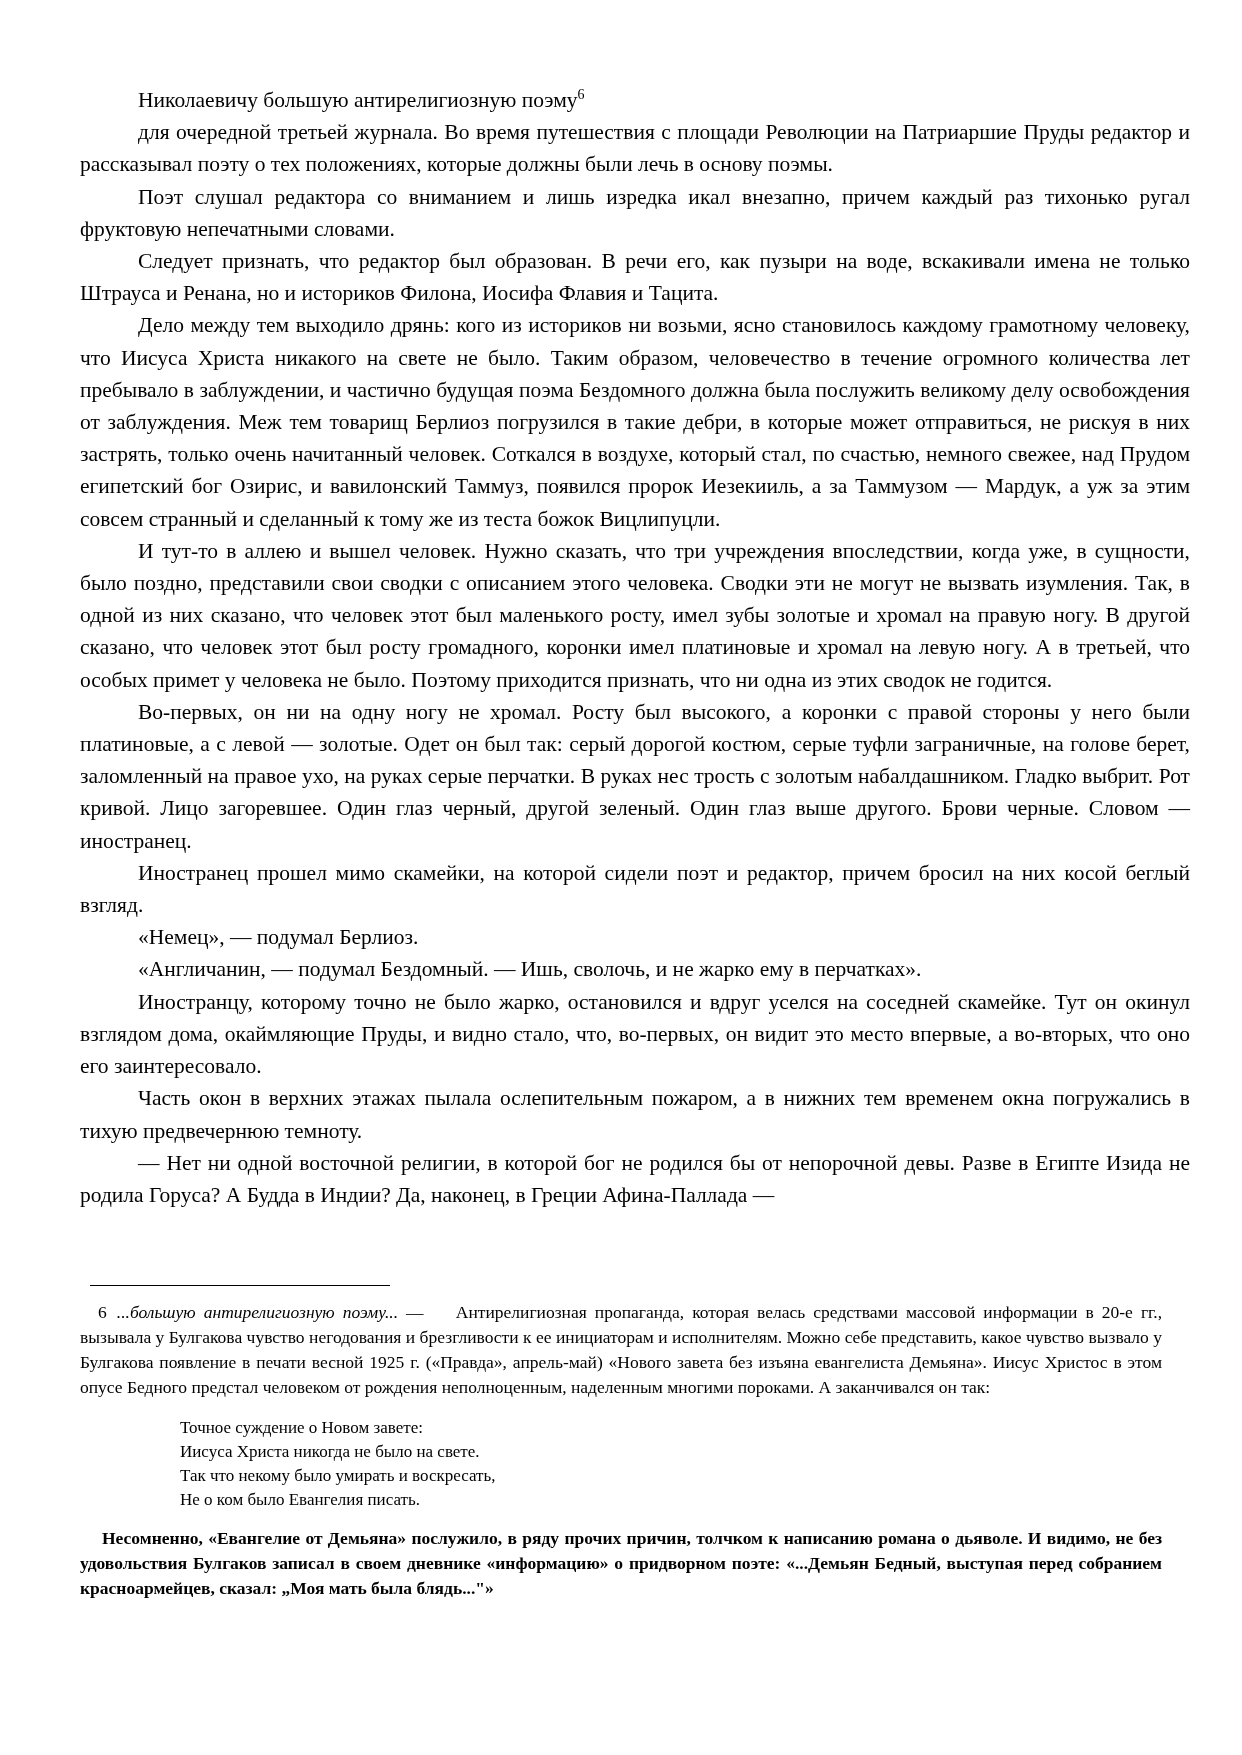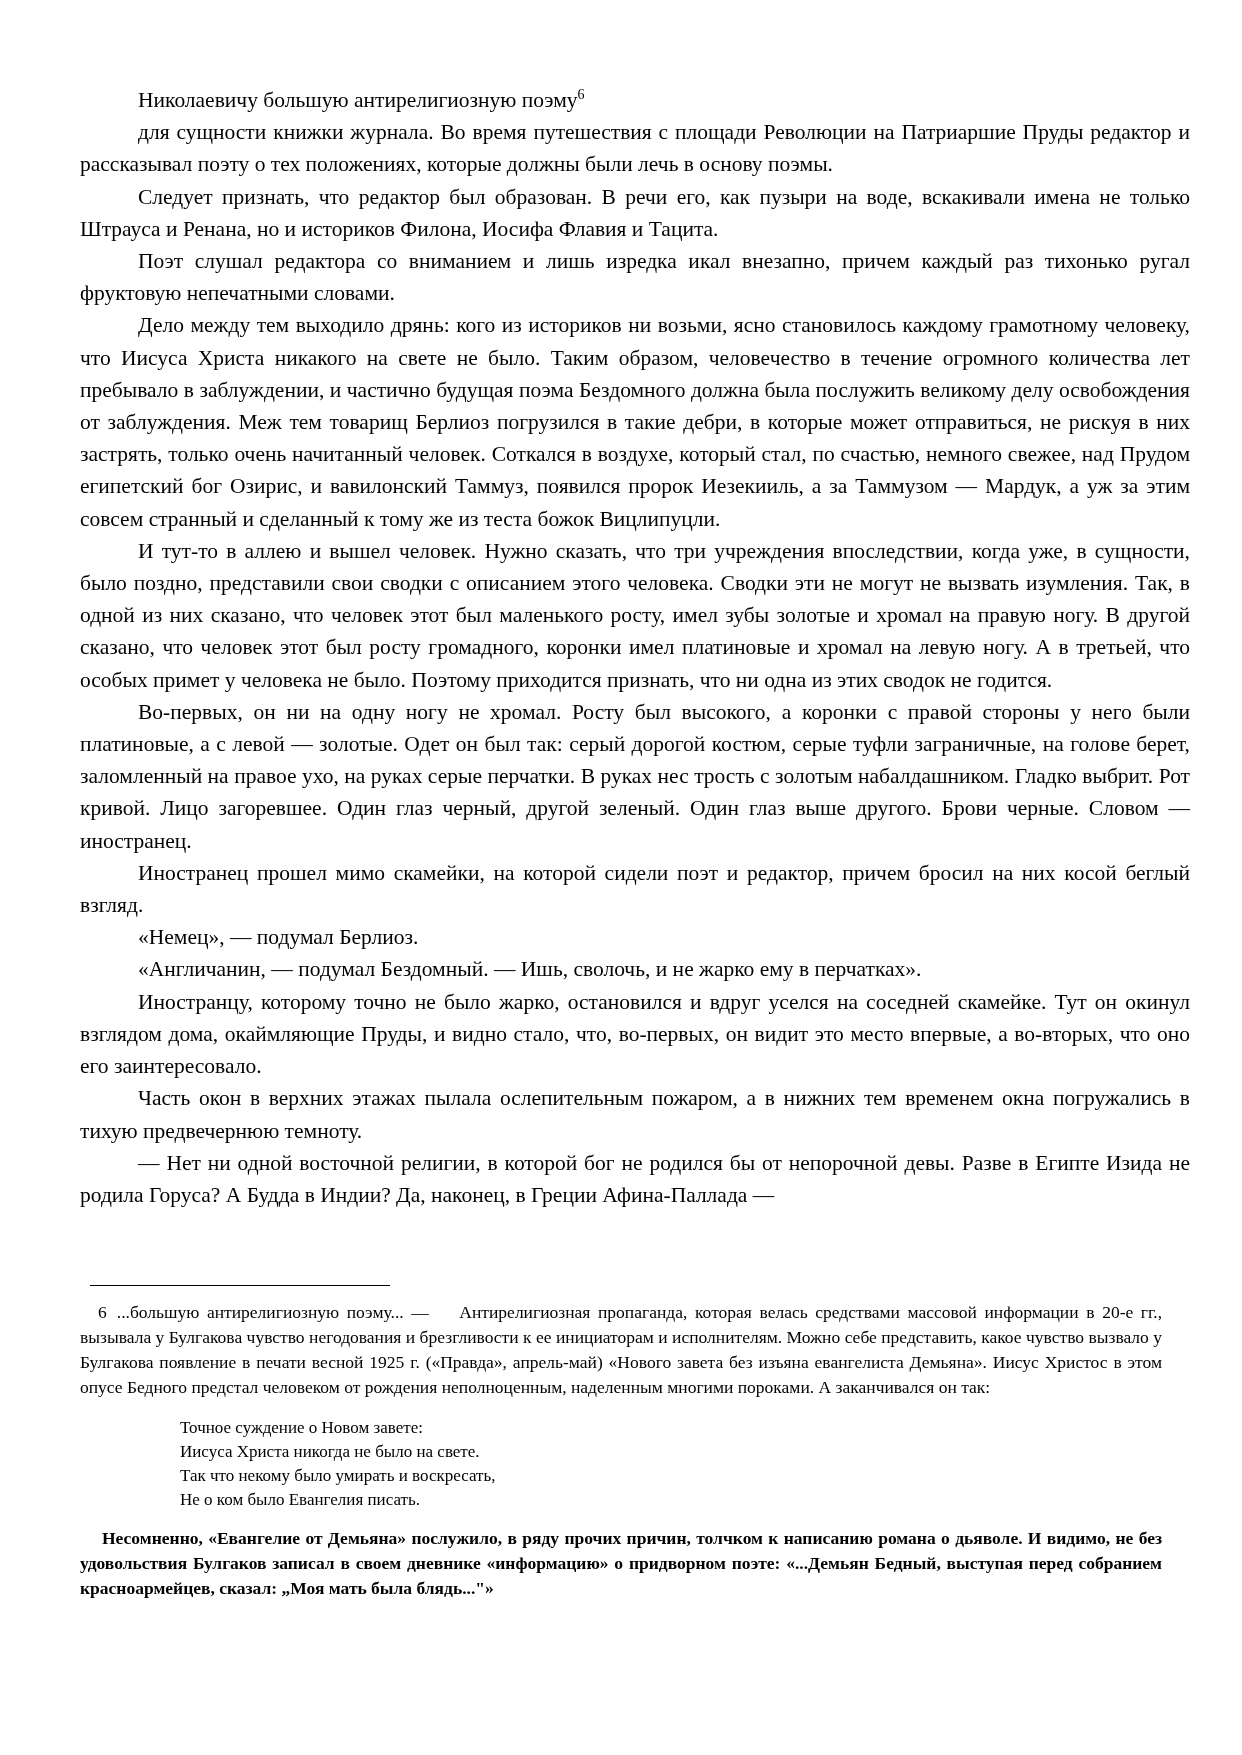--- a/index.html
+++ b/index.html
@@ -65,20 +65,21 @@
   }
   .footnote-text .fn-first {
     text-indent: 0;
   }
   .fn-marker {
     font-size: 17.5px;
     padding-left: 18px;
     padding-right: 10px;
   }
   .fn-italic {
+    font-style: italic;
   }
   .verse {
     margin: 16px 0 14px 0;
     padding-left: 100px;
     font-size: 17px;
     line-height: 24px;
     text-align: left;
     font-family: Liberation Serif, serif;
   }
   .verse div {
@@ -97,23 +98,23 @@
 </style>
 </head>
 <body>
 
 <div class="page">
 
   <div class="body-text">
 
     <p class="first-line"><span>Николаевичу большую антирелигиозную поэму</span><sup>6</sup></p>
 
-    <p>для сущности книжки журнала. Во время путешествия с площади Революции на Патриаршие Пруды редактор и рассказывал поэту о тех положениях, которые должны были лечь в основу поэмы.</p>
+    <p>для очередной третьей журнала. Во время путешествия с площади Революции на Патриаршие Пруды редактор и рассказывал поэту о тех положениях, которые должны были лечь в основу поэмы.</p>
+    <p>Поэт слушал редактора со вниманием и лишь изредка икал внезапно, причем каждый раз тихонько ругал фруктовую непечатными словами.</p>
     <p>Следует признать, что редактор был образован. В речи его, как пузыри на воде, вскакивали имена не только Штрауса и Ренана, но и историков Филона, Иосифа Флавия и Тацита.</p>
-    <p>Поэт слушал редактора со вниманием и лишь изредка икал внезапно, причем каждый раз тихонько ругал фруктовую непечатными словами.</p>
     <p>Дело между тем выходило дрянь: кого из историков ни возьми, ясно становилось каждому грамотному человеку, что Иисуса Христа никакого на свете не было. Таким образом, человечество в течение огромного количества лет пребывало в заблуждении, и частично будущая поэма Бездомного должна была послужить великому делу освобождения от заблуждения. Меж тем товарищ Берлиоз погрузился в такие дебри, в которые может отправиться, не рискуя в них застрять, только очень начитанный человек. Соткался в воздухе, который стал, по счастью, немного свежее, над Прудом египетский бог Озирис, и вавилонский Таммуз, появился пророк Иезекииль, а за Таммузом — Мардук, а уж за этим совсем странный и сделанный к тому же из теста божок Вицлипуцли.</p>
     <p>И тут-то в аллею и вышел человек. Нужно сказать, что три учреждения впоследствии, когда уже, в сущности, было поздно, представили свои сводки с описанием этого человека. Сводки эти не могут не вызвать изумления. Так, в одной из них сказано, что человек этот был маленького росту, имел зубы золотые и хромал на правую ногу. В другой сказано, что человек этот был росту громадного, коронки имел платиновые и хромал на левую ногу. А в третьей, что особых примет у человека не было. Поэтому приходится признать, что ни одна из этих сводок не годится.</p>
     <p>Во-первых, он ни на одну ногу не хромал. Росту был высокого, а коронки с правой стороны у него были платиновые, а с левой — золотые. Одет он был так: серый дорогой костюм, серые туфли заграничные, на голове берет, заломленный на правое ухо, на руках серые перчатки. В руках нес трость с золотым набалдашником. Гладко выбрит. Рот кривой. Лицо загоревшее. Один глаз черный, другой зеленый. Один глаз выше другого. Брови черные. Словом — иностранец.</p>
     <p>Иностранец прошел мимо скамейки, на которой сидели поэт и редактор, причем бросил на них косой беглый взгляд.</p>
     <p>«Немец», — подумал Берлиоз.</p>
     <p>«Англичанин, — подумал Бездомный. — Ишь, сволочь, и не жарко ему в перчатках».</p>
     <p>Иностранцу, которому точно не было жарко, остановился и вдруг уселся на соседней скамейке. Тут он окинул взглядом дома, окаймляющие Пруды, и видно стало, что, во-первых, он видит это место впервые, а во-вторых, что оно его заинтересовало.</p>
     <p>Часть окон в верхних этажах пылала ослепительным пожаром, а в нижних тем временем окна погружались в тихую предвечернюю темноту.</p>
     <p>— Нет ни одной восточной религии, в которой бог не родился бы от непорочной девы. Разве в Египте Изида не родила Горуса? А Будда в Индии? Да, наконец, в Греции Афина-Паллада —</p>
 

